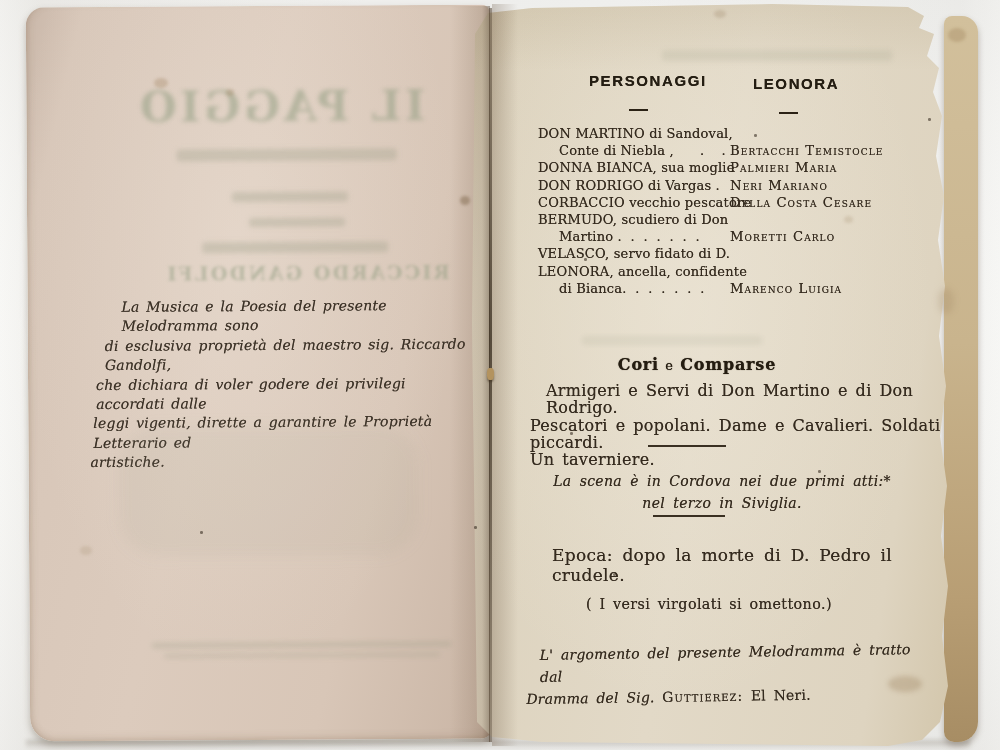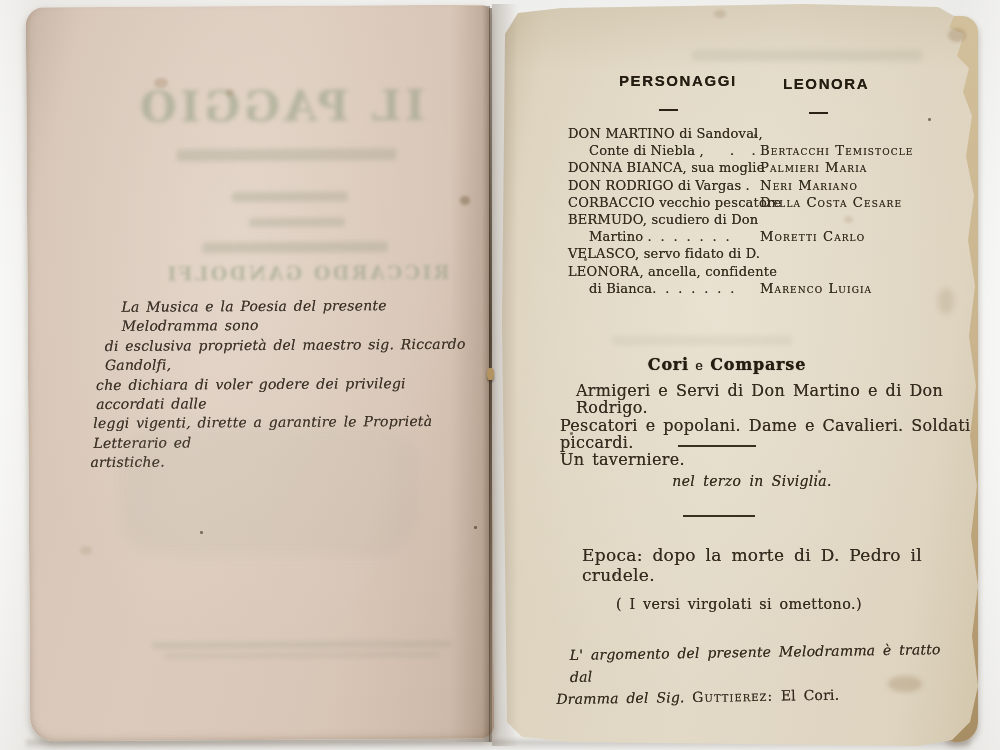--- a/index.html
+++ b/index.html
@@ -16,21 +16,21 @@
     border-radius:18px 8px 14px 24px;
     transform:rotate(-0.35deg);
     background:
       radial-gradient(ellipse at 45% 32%, rgba(240,230,219,0.40), transparent 62%),
       linear-gradient(104deg,#c9b7a9 0%,#d7c6b8 9%,#dccbbd 42%,#d8c6b7 72%,#cbb7a7 96%,#c2ad9c 100%);
     box-shadow:0 4px 7px rgba(100,88,72,0.35), inset 0 -6px 10px -6px rgba(120,95,70,0.35), inset 6px 0 9px -6px rgba(120,95,70,0.35);}
   .edge-strip{position:absolute;z-index:1;left:944px;top:16px;width:34px;height:726px;
     border-radius:8px 16px 20px 10px;
     background:linear-gradient(180deg,#d2c09c 0%,#c9b48d 45%,#b89e74 80%,#a78d64 100%);
     box-shadow:0 4px 6px rgba(100,88,72,0.4);}
-  .right-page{left:502px;top:4px;width:484px;height:742px;
+  .right-page{left:472px;top:4px;width:484px;height:742px;
     background:
       linear-gradient(180deg, rgba(178,162,130,0.22), transparent 9%),
       radial-gradient(ellipse at 42% 40%, rgba(242,236,222,0.45), transparent 65%),
       linear-gradient(99deg,#cfc2a9 0%,#dcd2bd 8%,#e2d9c7 48%,#ded4c0 84%,#d2c5aa 100%);
     clip-path:polygon(3px 30px,16px 9px,60px 4px,300px 0px,436px 3px,452px 12px,447px 24px,462px 30px,455px 52px,467px 64px,461px 88px,470px 112px,464px 152px,472px 192px,466px 236px,473px 282px,467px 332px,474px 382px,468px 432px,475px 482px,469px 532px,476px 582px,470px 632px,476px 682px,468px 718px,450px 736px,416px 742px,70px 738px,20px 733px,5px 718px,0px 320px);
     box-shadow:0 4px 7px rgba(100,88,72,0.35);}
 
   
   .gutter-left{position:absolute;z-index:3;left:450px;top:6px;width:40px;height:736px;
     background:linear-gradient(to right, rgba(101,78,56,0), rgba(101,78,56,0.20) 80%, rgba(70,52,34,0.42));}
@@ -192,35 +192,36 @@
 
     <div class="comparse rp-text">
       <div class="first">Armigeri e Servi di Don Martino e di Don Rodrigo.</div>
       <div>Pescatori e popolani. Dame e Cavalieri. Soldati piccardi.</div>
       <div>Un taverniere.</div>
     </div>
 
     <div class="rule" style="left:176px;top:441px;width:78px;"></div>
 
     <div class="scene rp-text">
+      <div>La scena è in Cordova nei due primi atti:*</div>
       <div>nel terzo in Siviglia.</div>
     </div>
 
     <div class="rule" style="left:181px;top:511px;width:72px;"></div>
 
     <div class="epoca rp-text">Epoca: dopo la morte di D. Pedro il crudele.</div>
 
     <div class="versi rp-text">( I versi virgolati si omettono.)</div>
 
     <div class="source rp-text">
       <div class="first">L' argomento del presente Melodramma è tratto dal</div>
       <div>
         <span>Dramma del Sig.</span>
         <span class="sc">Guttierez:</span>
-        <span class="rm">El Cori.</span>
+        <span class="rm">El Neri.</span>
       </div>
     </div>
   </div>
 
   <div class="gutter-left"></div>
   <div class="gutter-line"></div>
   <div class="gutter-right"></div>
   <div class="stitch"></div>
 
   <div class="stain" style="left:154px;top:78px;width:14px;height:10px;background:rgba(146,116,76,0.28);"></div>

